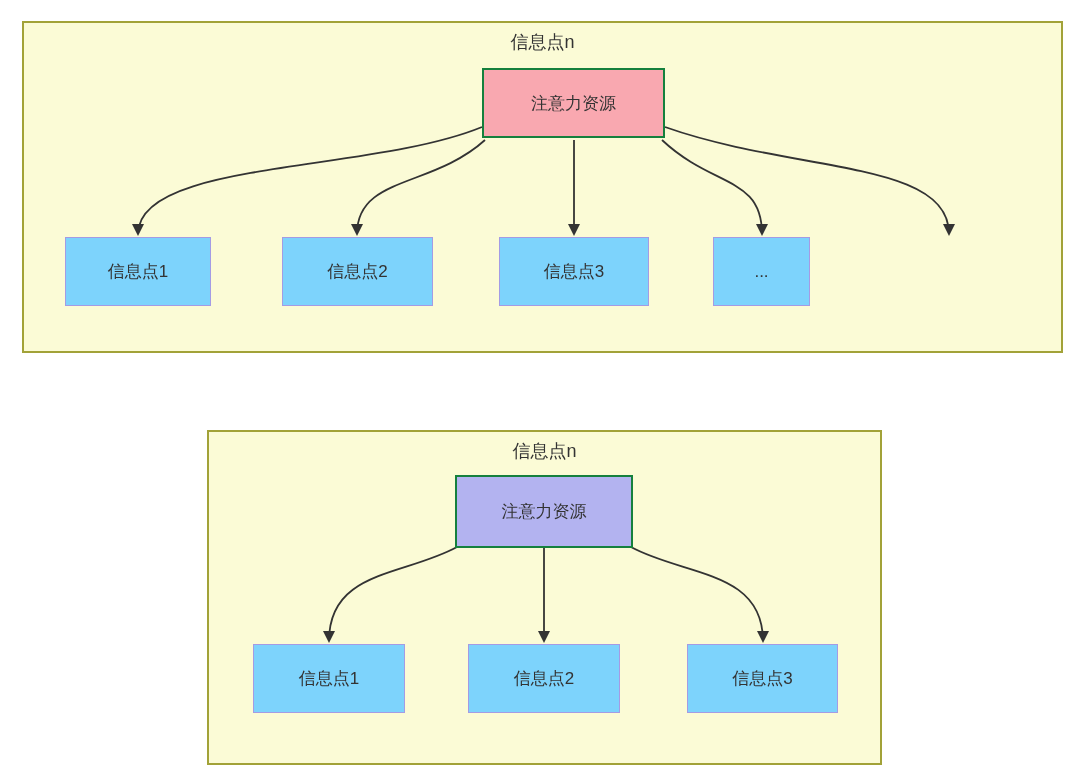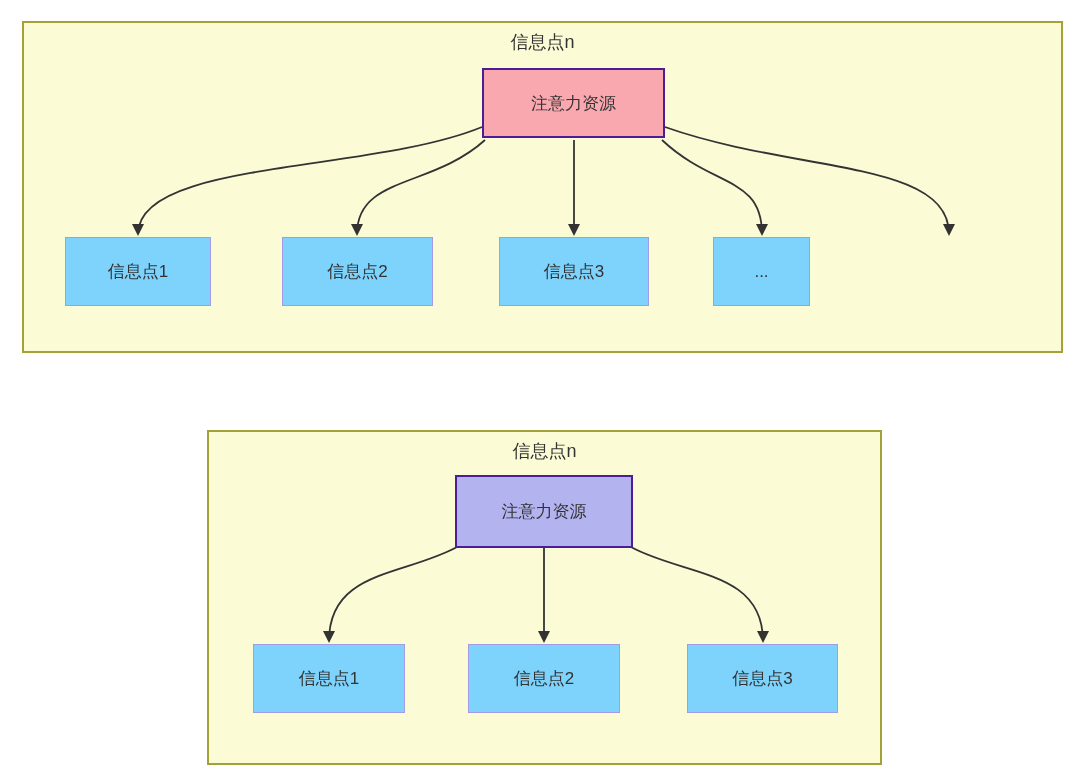--- a/index.html
+++ b/index.html
@@ -15,21 +15,21 @@
   .panel-short { left:207px; top:430px; width:675px;  height:335px; }
   .panel-title {
     position:absolute; left:0; right:0; top:7px; text-align:center;
     font-size:18px; color:#333333; z-index:2;
   }
   .node {
     position:absolute; box-sizing:border-box; z-index:2;
     display:flex; align-items:center; justify-content:center;
     font-size:17px; color:#333333; text-align:center;
   }
-  .attention { border:2px solid #4c1d95; }
+  .attention { border:2px solid #15803d; }
   .attn-long  { left:482px; top:68px;  width:183px; height:70px; background:#F9A8B0; }
   .attn-short { left:455px; top:475px; width:178px; height:73px; background:#B3B3F0; }
   .info { background:#7dd3fc; border:1.6px solid #A49BE4; }
   
   .n-l1 { left:65px;  top:237px; width:146px; height:69px; }
   .n-l2 { left:282px; top:237px; width:151px; height:69px; }
   .n-l3 { left:499px; top:237px; width:150px; height:69px; }
   .n-l4 { left:713px; top:237px; width:97px;  height:69px; }
   .n-l5 { left:873px; top:237px; width:152px; height:69px; }
   

